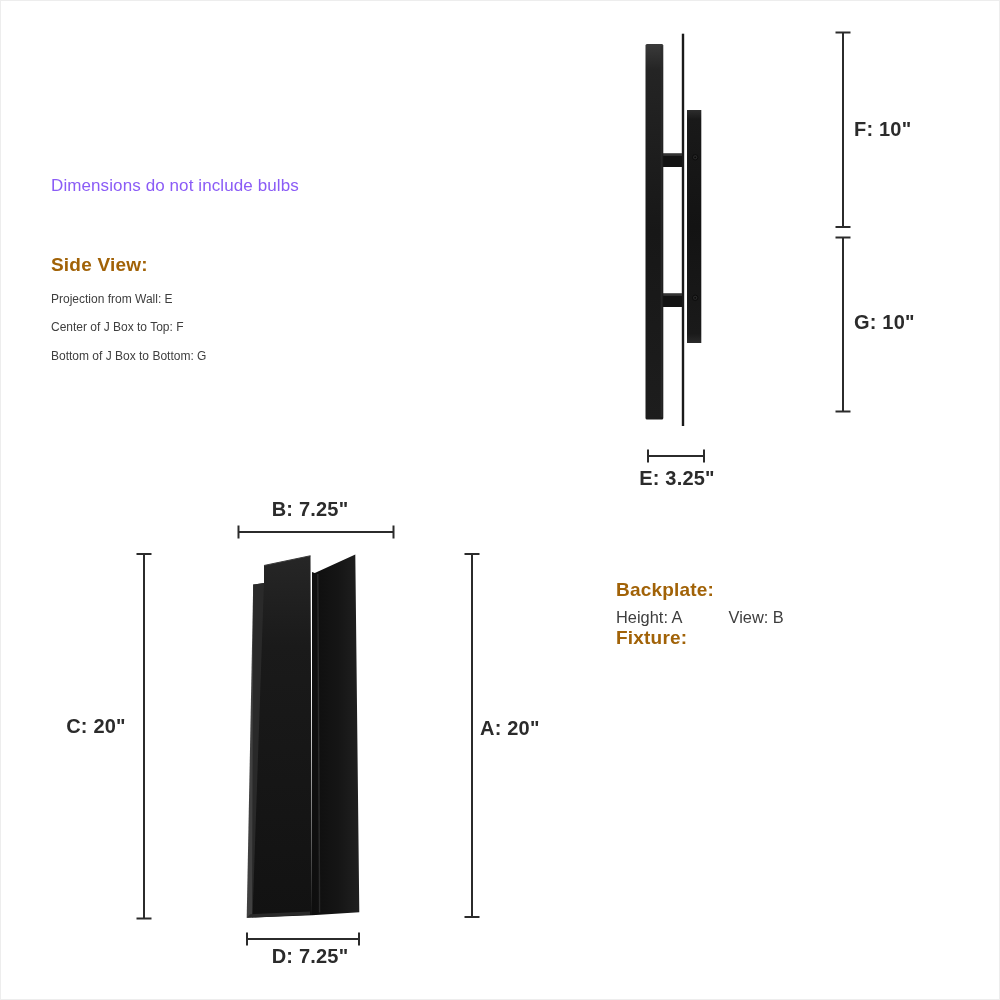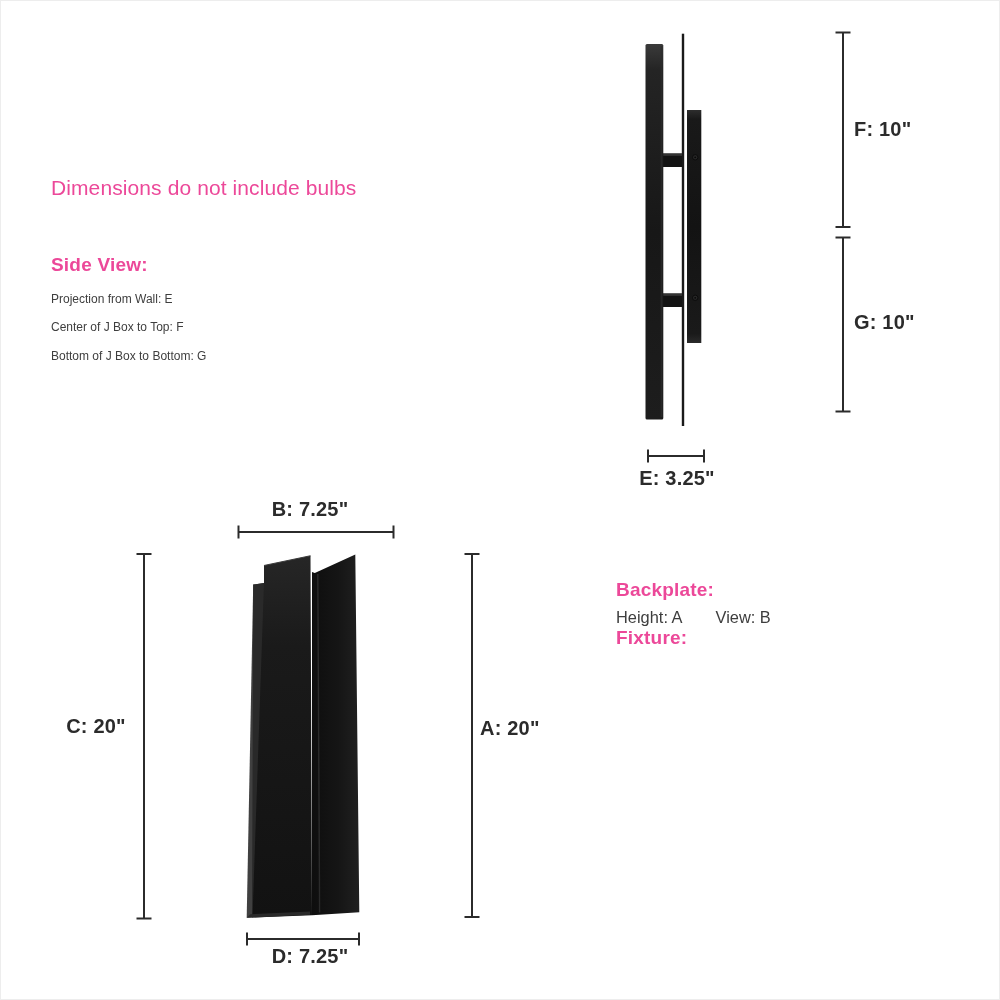--- a/index.html
+++ b/index.html
@@ -6,37 +6,37 @@
   .canvas {
     position:relative; width:1000px; height:1000px;
     background:#ffffff; overflow:hidden;
     font-family:"Liberation Sans", sans-serif;
     box-sizing:border-box; border:1px solid #ededed;
   }
   .artwork { position:absolute; left:0; top:0; width:1000px; height:1000px; }
 
   .note {
     position:absolute; left:50px; top:175px;
-    font-size:21px; color:#ec4899; letter-spacing:.1px;
+    font-size:17px; color:#8b5cf6; letter-spacing:.1px;
   }
   .legend { position:absolute; color:#3e3e3e; }
   .legend-side { left:50px; top:253px; }
   .legend-title {
-    font-size:19px; font-weight:700; color:#ec4899; margin:0 0 9px 0; letter-spacing:.2px;
+    font-size:19px; font-weight:700; color:#a16207; margin:0 0 9px 0; letter-spacing:.2px;
   }
   .legend-item { font-size:12px; line-height:28.4px; white-space:nowrap; }
 
   .dim-label {
     position:absolute; font-size:20px; font-weight:700; color:#2b2b2b;
     white-space:nowrap; letter-spacing:.2px;
   }
   .dim-label.center { transform:translateX(-50%); }
 
   .legend-spec { left:615px; top:578px; }
-  .spec-row { display:flex; gap:33px; font-size:16.4px; margin-top:7px; white-space:nowrap; }
+  .spec-row { display:flex; gap:46px; font-size:16.4px; margin-top:7px; white-space:nowrap; }
   .spec-row + .legend-title { margin-top:0; }
   .legend-spec .legend-title { margin-bottom:0; }
 </style>
 </head>
 <body>
 
 <div class="canvas">
 
   <svg class="artwork" viewBox="0 0 1000 1000">
     <defs>

